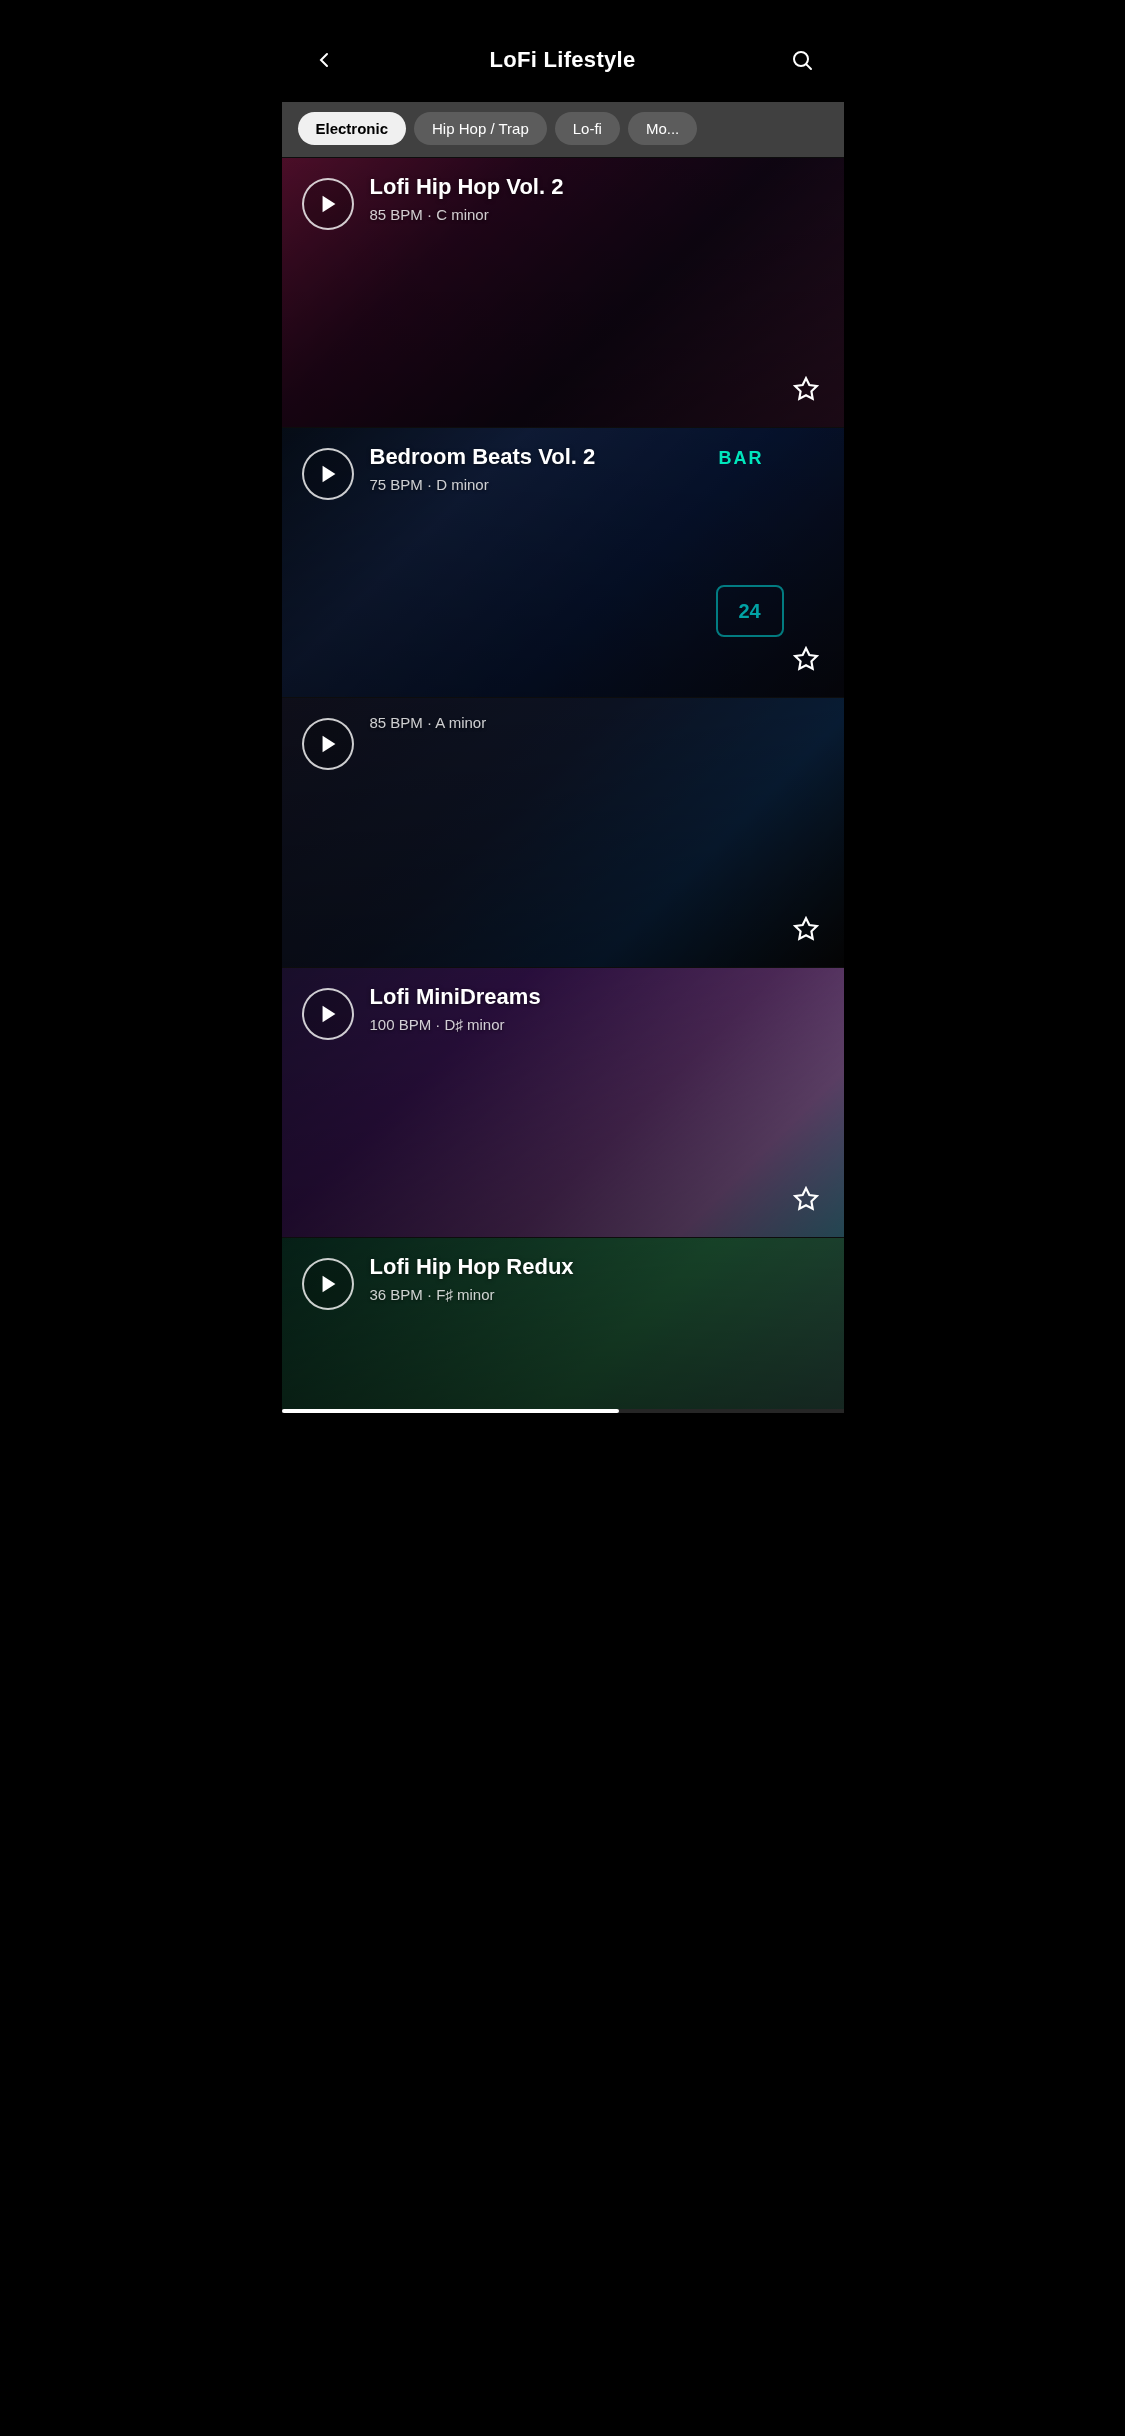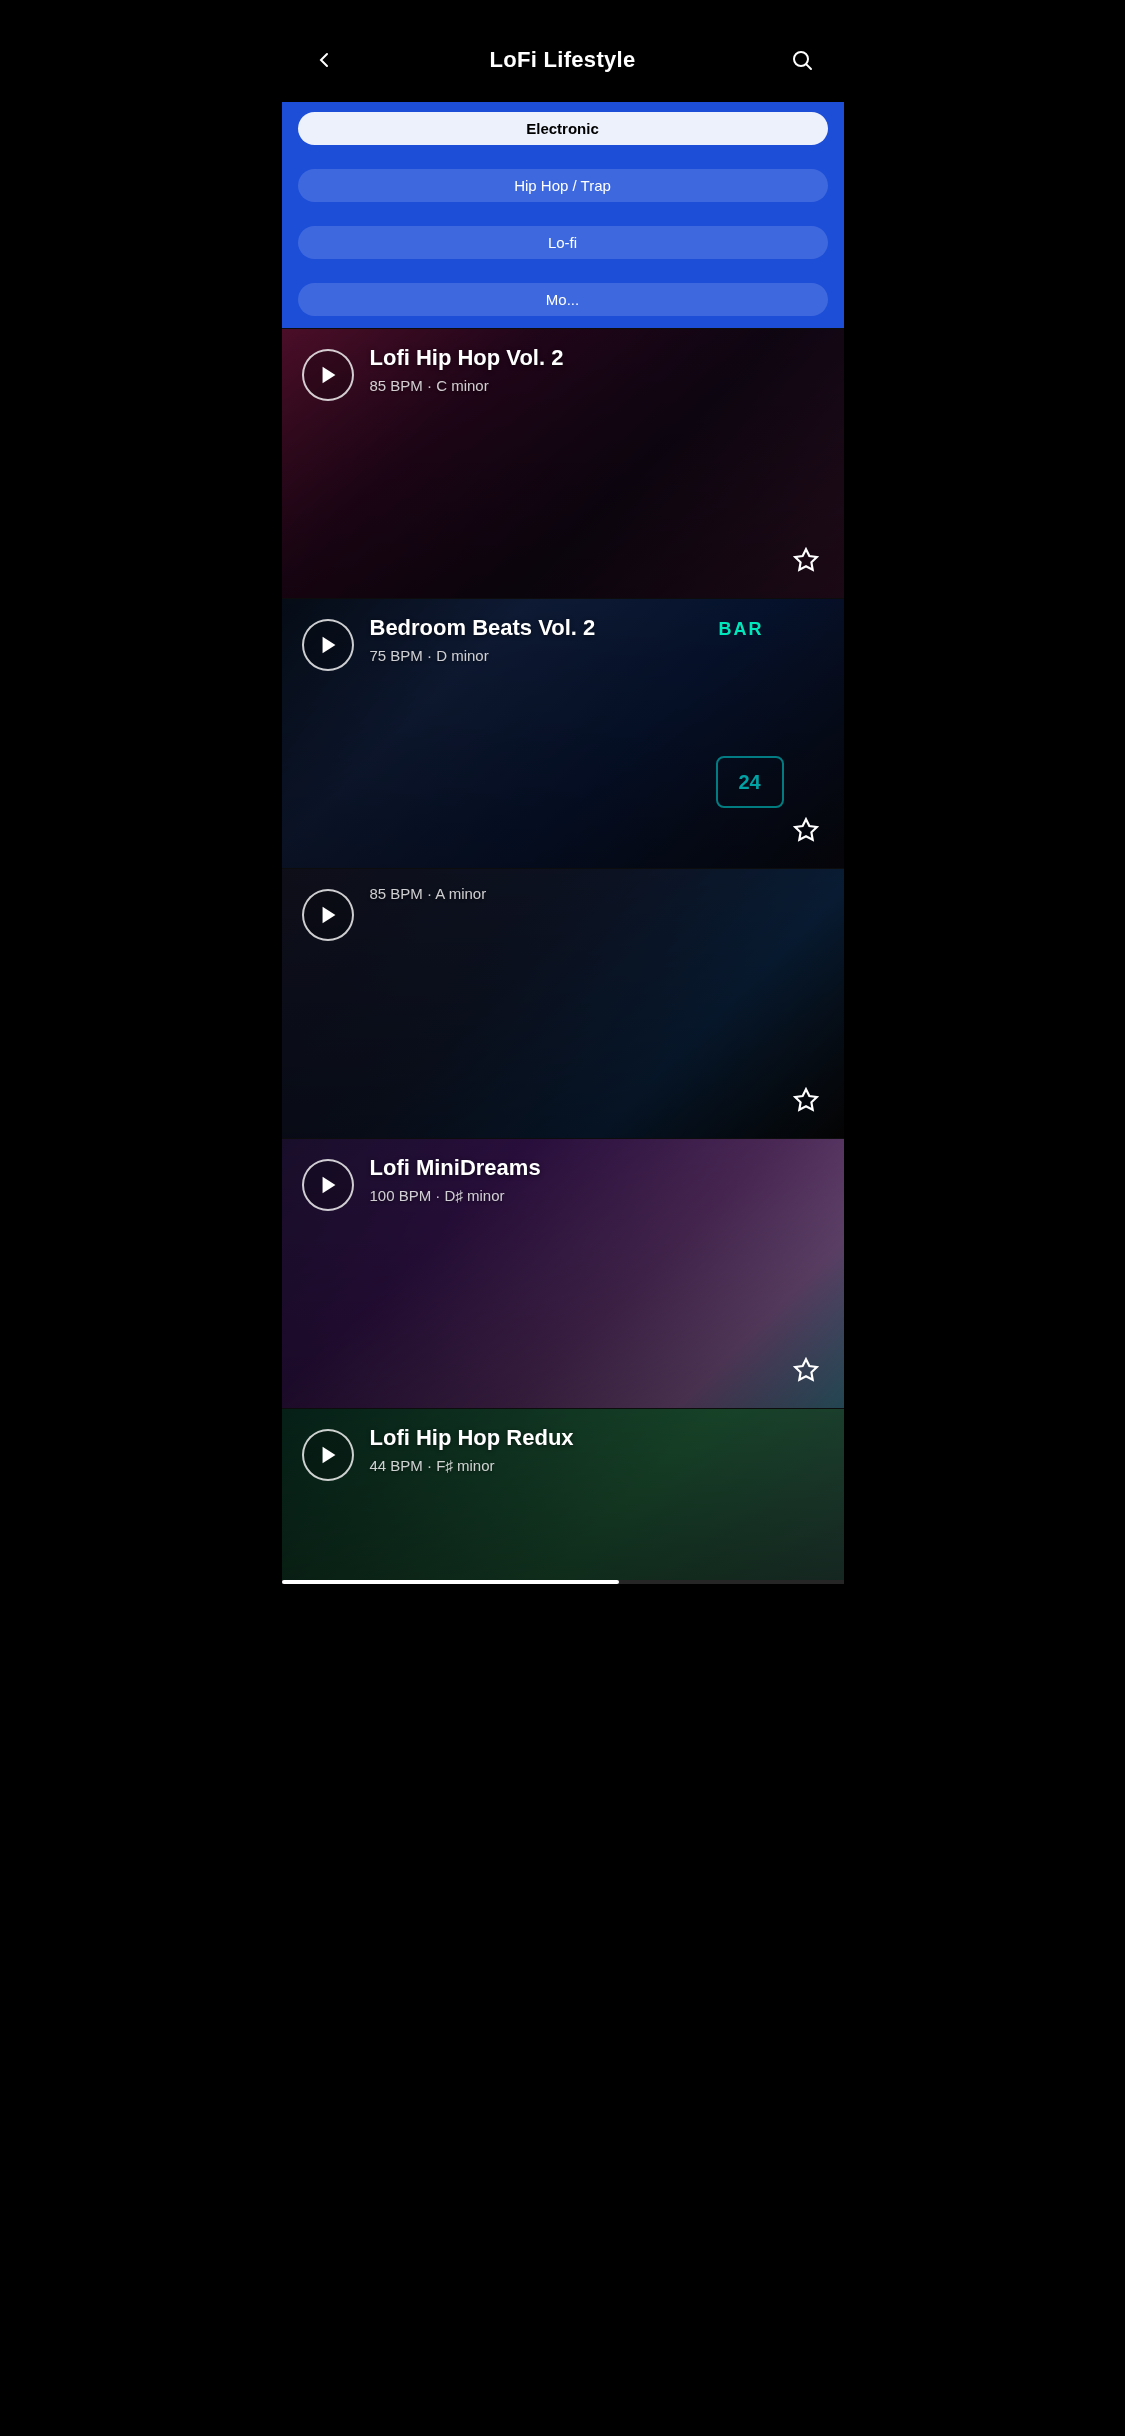--- a/index.html
+++ b/index.html
@@ -51,25 +51,24 @@
       font-size: 22px;
       font-weight: 700;
       color: #fff;
       letter-spacing: 0.3px;
     }
 
     
     .filter-tabs {
       display: flex;
       padding: 10px 16px 12px;
-      gap: 24px;
+      gap: 8px;
       overflow-x: auto;
       scrollbar-width: none;
-      background: #1d4ed8;
-      flex-direction: column;
+      background: #404040;
     }
 
     .filter-tabs::-webkit-scrollbar {
       display: none;
     }
 
     .filter-tab {
       background: rgba(255,255,255,0.15);
       border: none;
       border-radius: 20px;
@@ -368,21 +367,21 @@
     <div class="track-card-bg bg-lofi-redux"></div>
     <div class="track-card-overlay"></div>
     <div class="track-card-content">
       <div class="play-btn">
         <svg viewBox="0 0 24 24">
             <polygon points="5,3 19,12 5,21"></polygon>
           </svg>
       </div>
       <div class="track-info">
         <div class="track-title">Lofi Hip Hop Redux</div>
-        <div class="track-meta">44 BPM · F♯ minor</div>
+        <div class="track-meta">36 BPM · F♯ minor</div>
       </div>
     </div>
   </div>
 
 </div>
 
 <div class="scroll-track">
   <div class="scroll-thumb"></div>
 </div>
 

